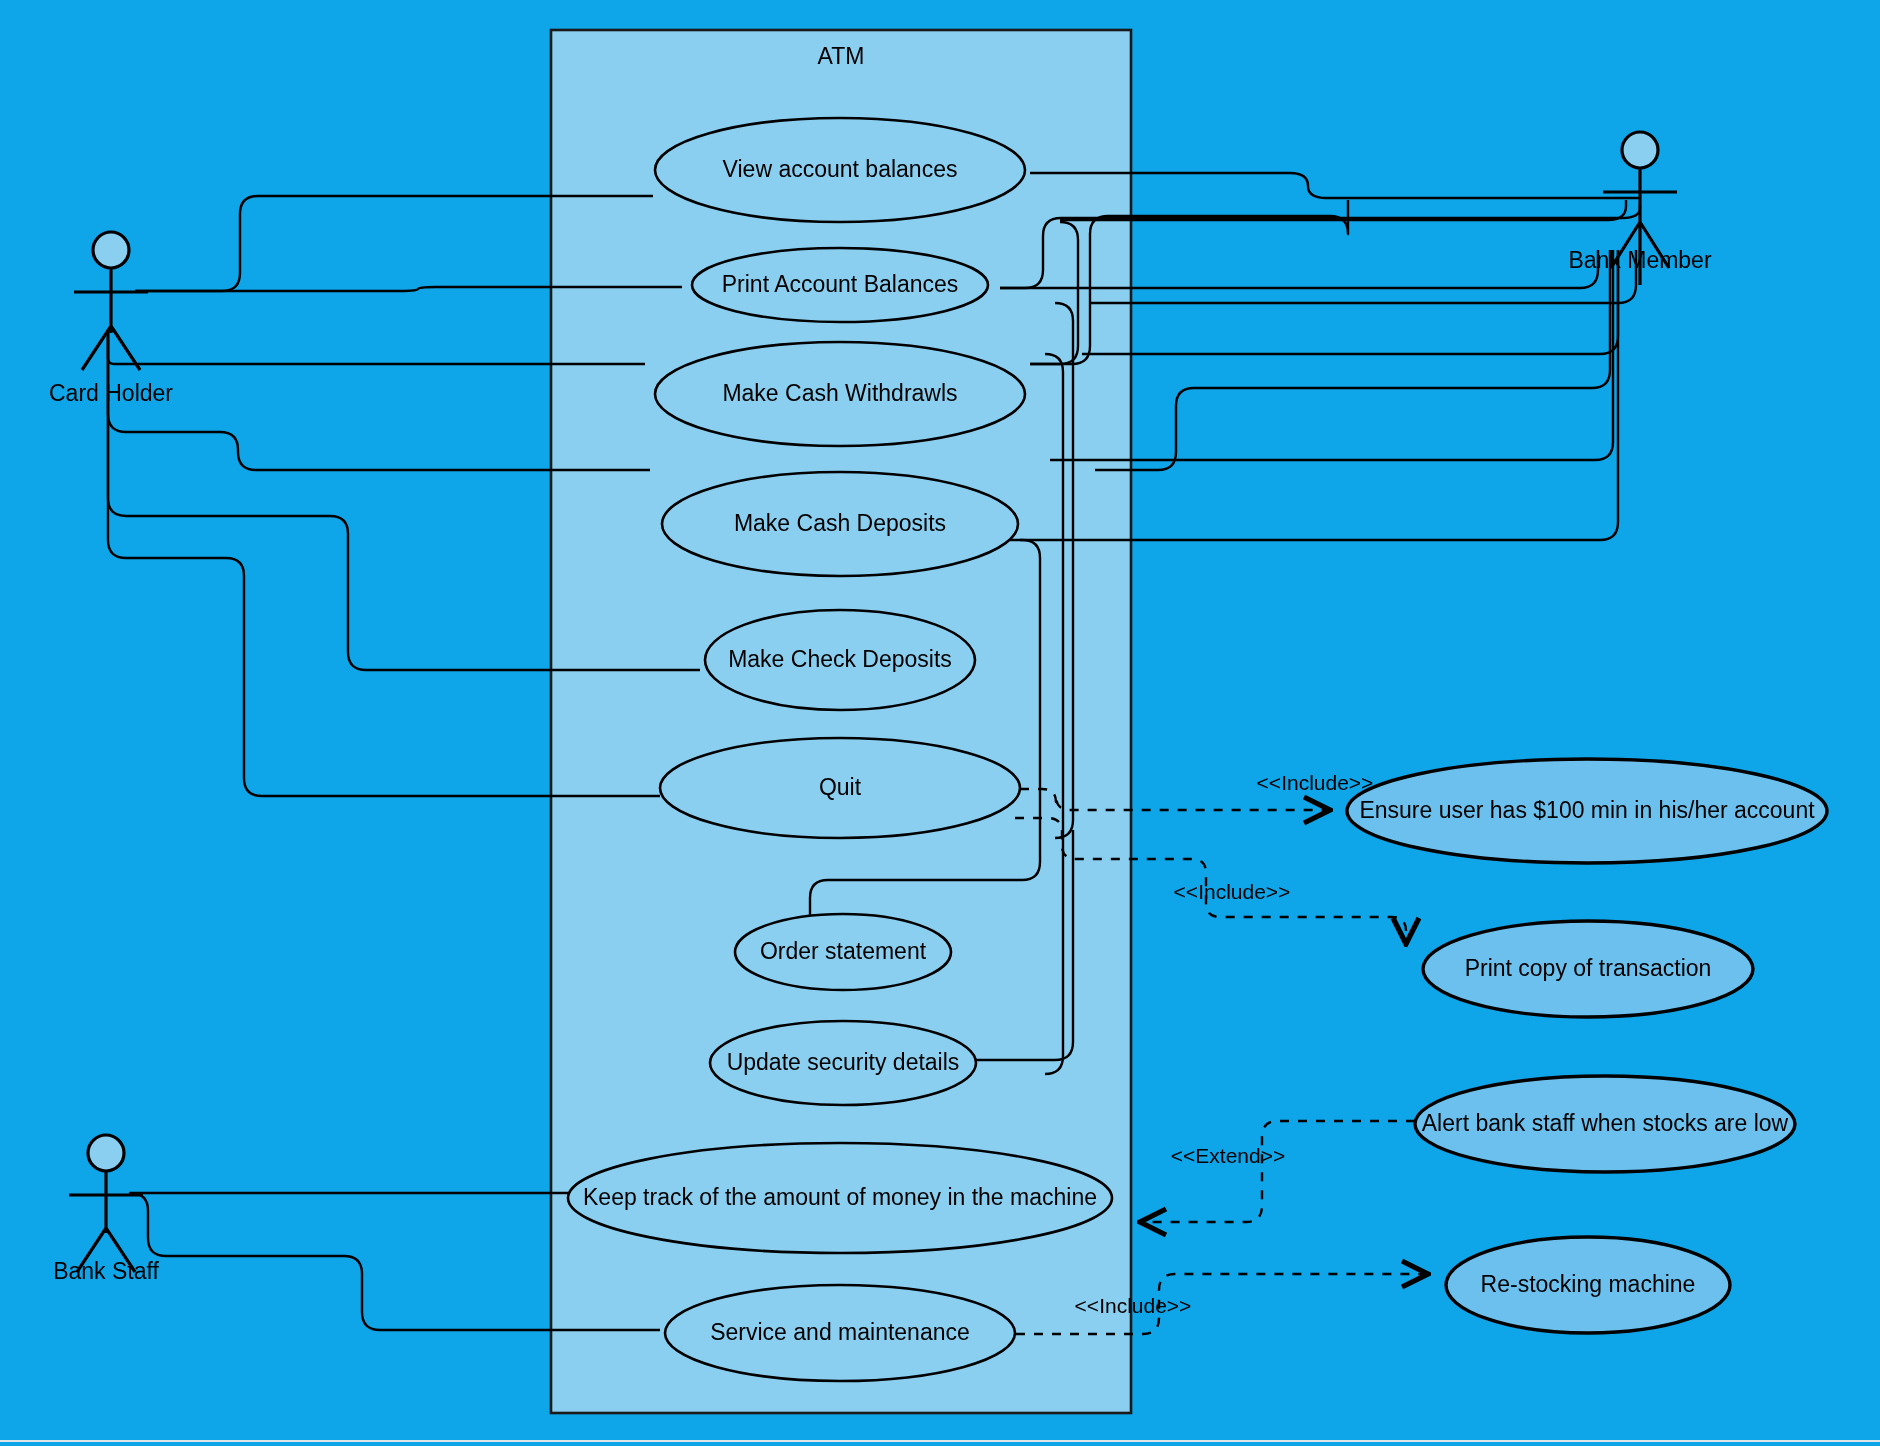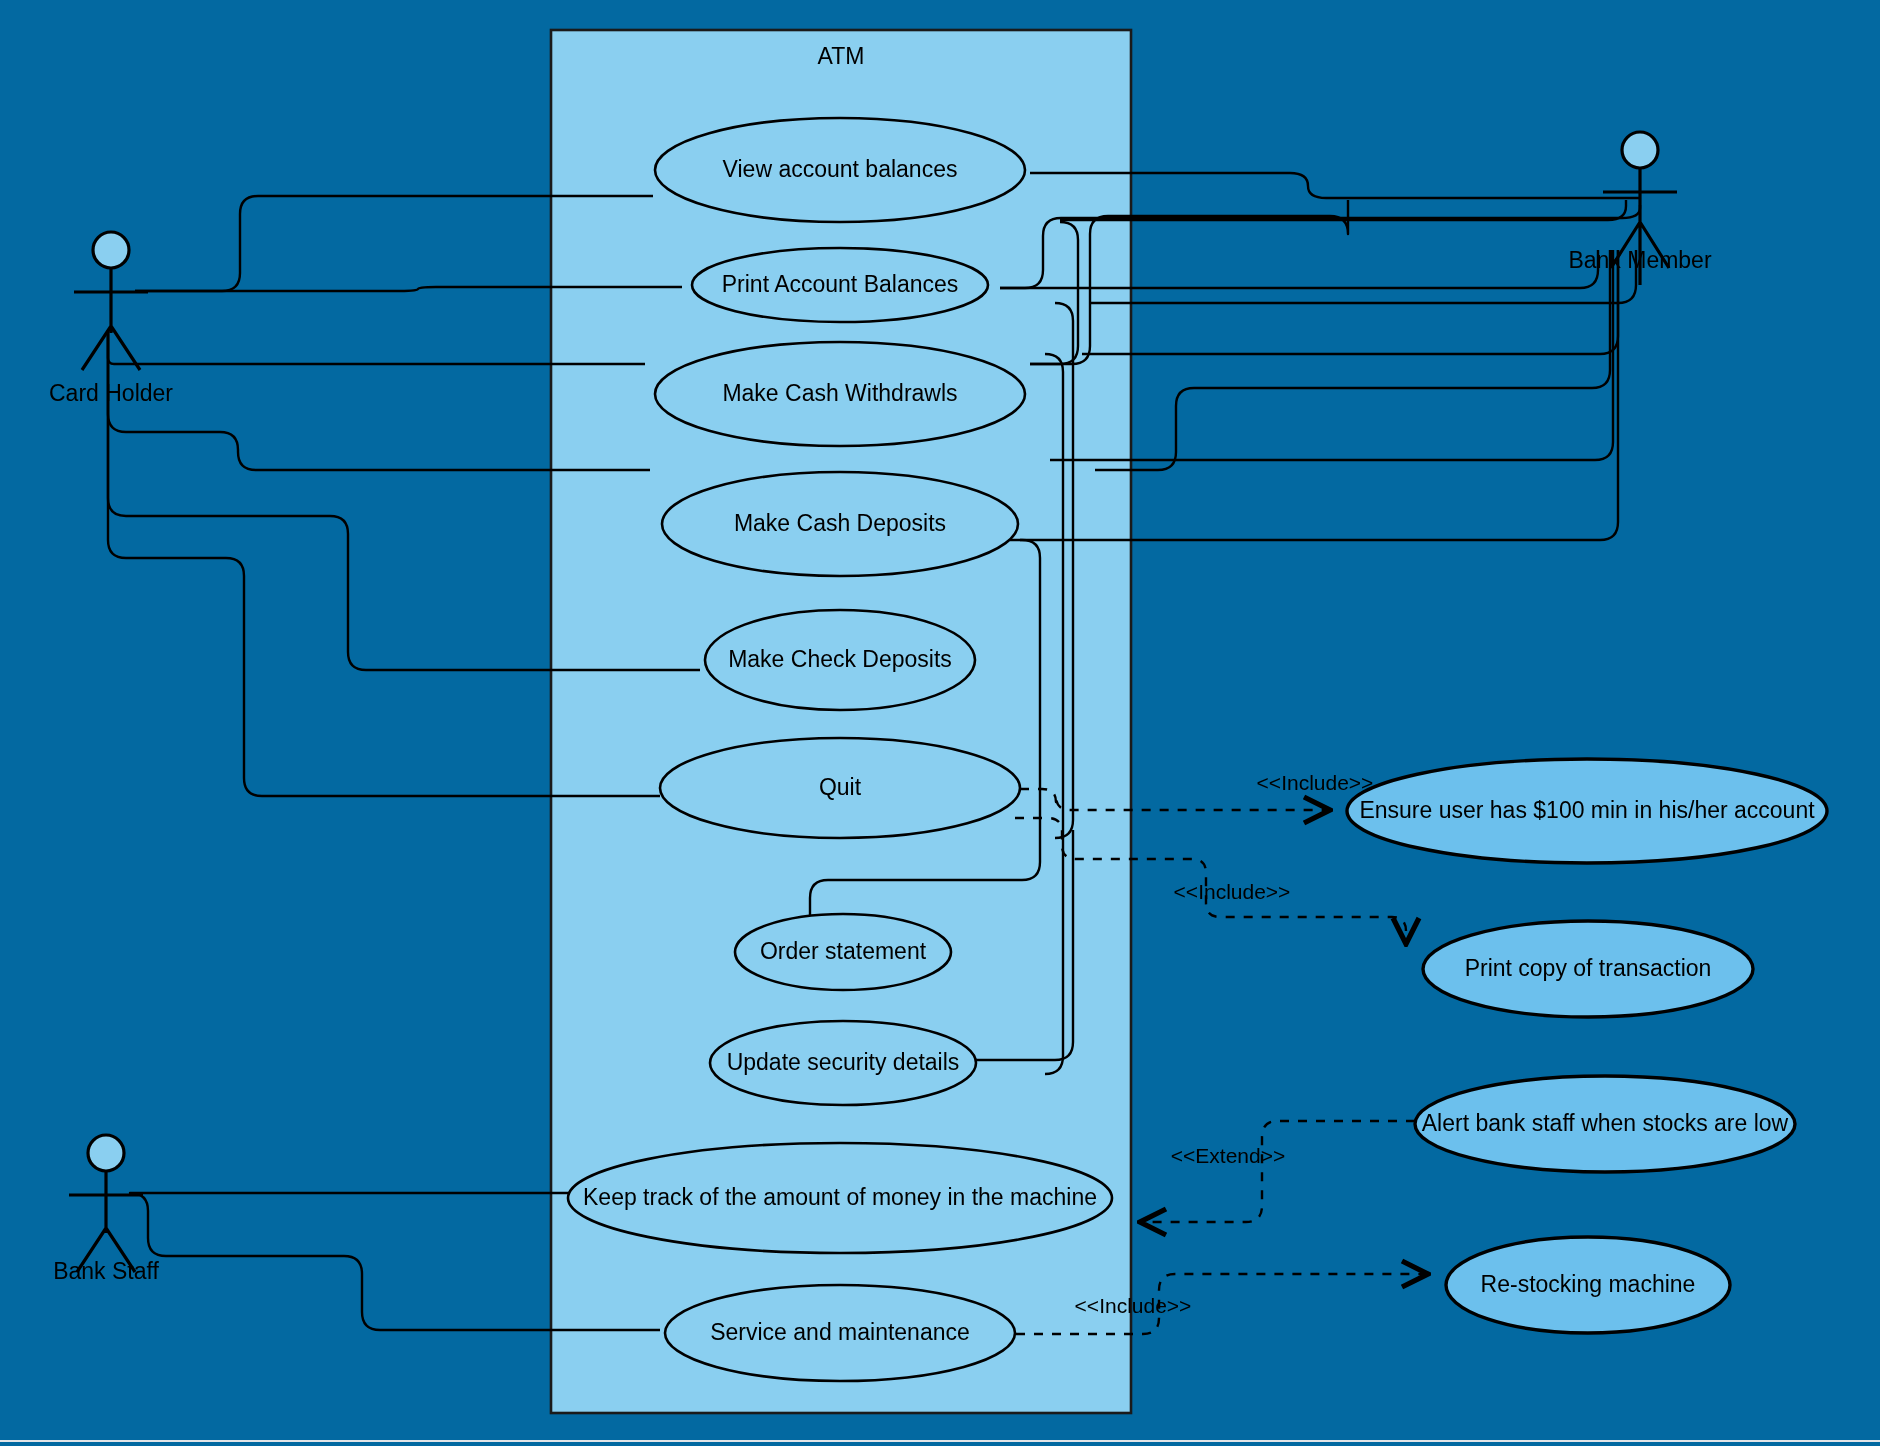--- a/index.html
+++ b/index.html
@@ -5,21 +5,21 @@
   html, body {
     margin: 0;
     padding: 0;
     background: #ffffff;
     font-family: "Liberation Sans", sans-serif;
   }
   #canvas {
     position: relative;
     width: 1880px;
     height: 1446px;
-    background: #0369a1;
+    background: #0ea5e9;
     overflow: hidden;
   }
   svg.diagram {
     position: absolute;
     left: 0;
     top: 0;
     width: 1880px;
     height: 1446px;
   }
   .uc-text {

